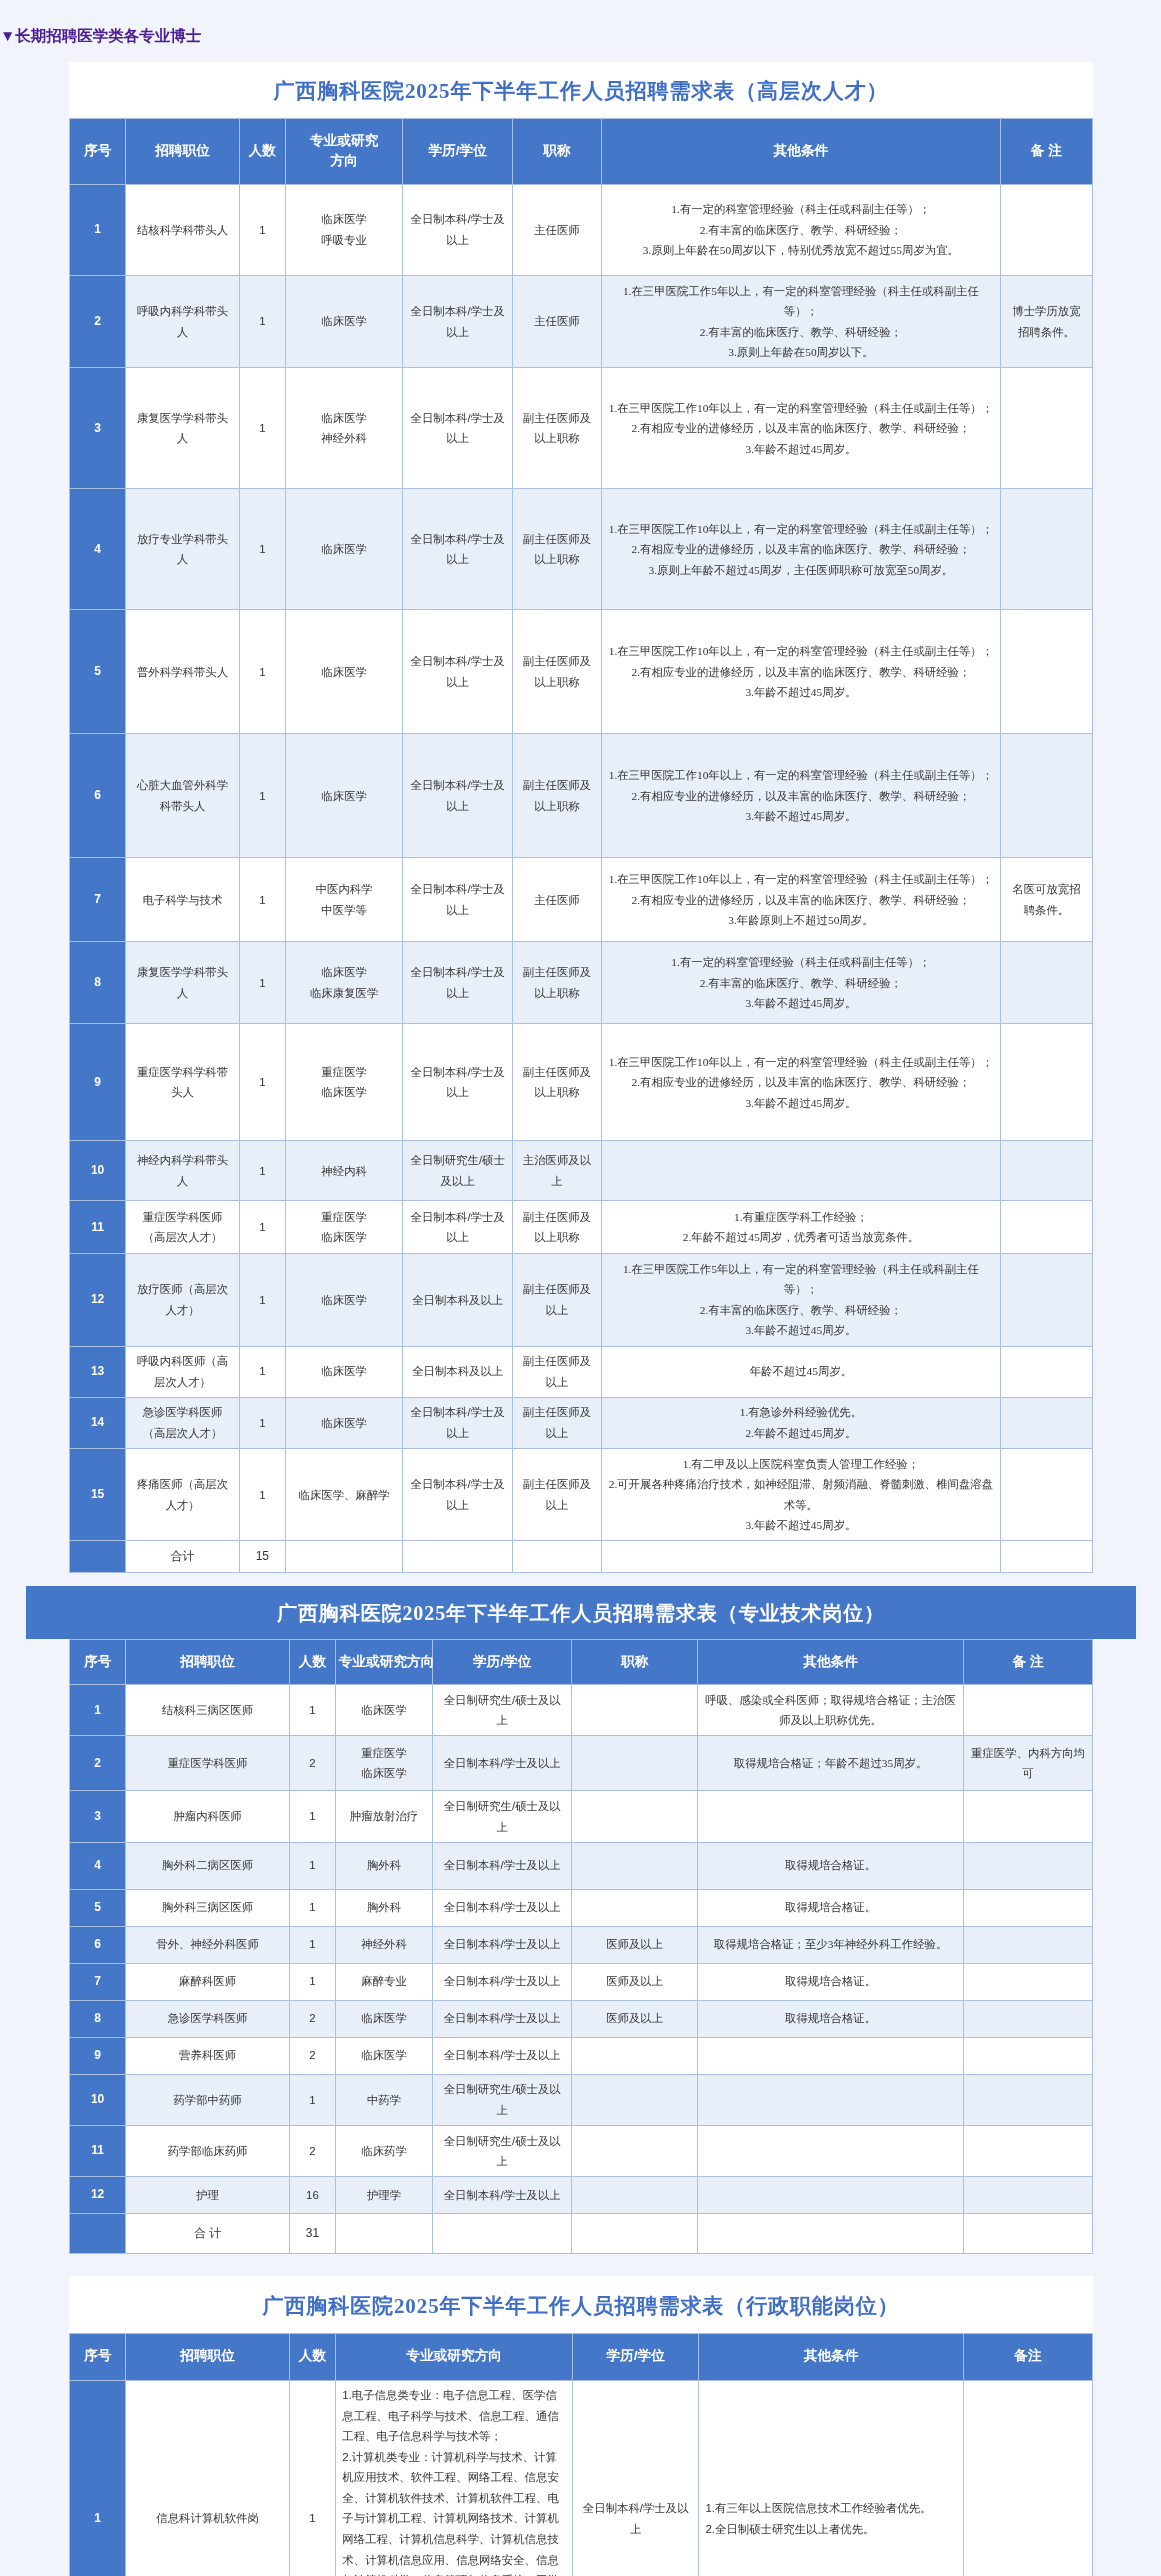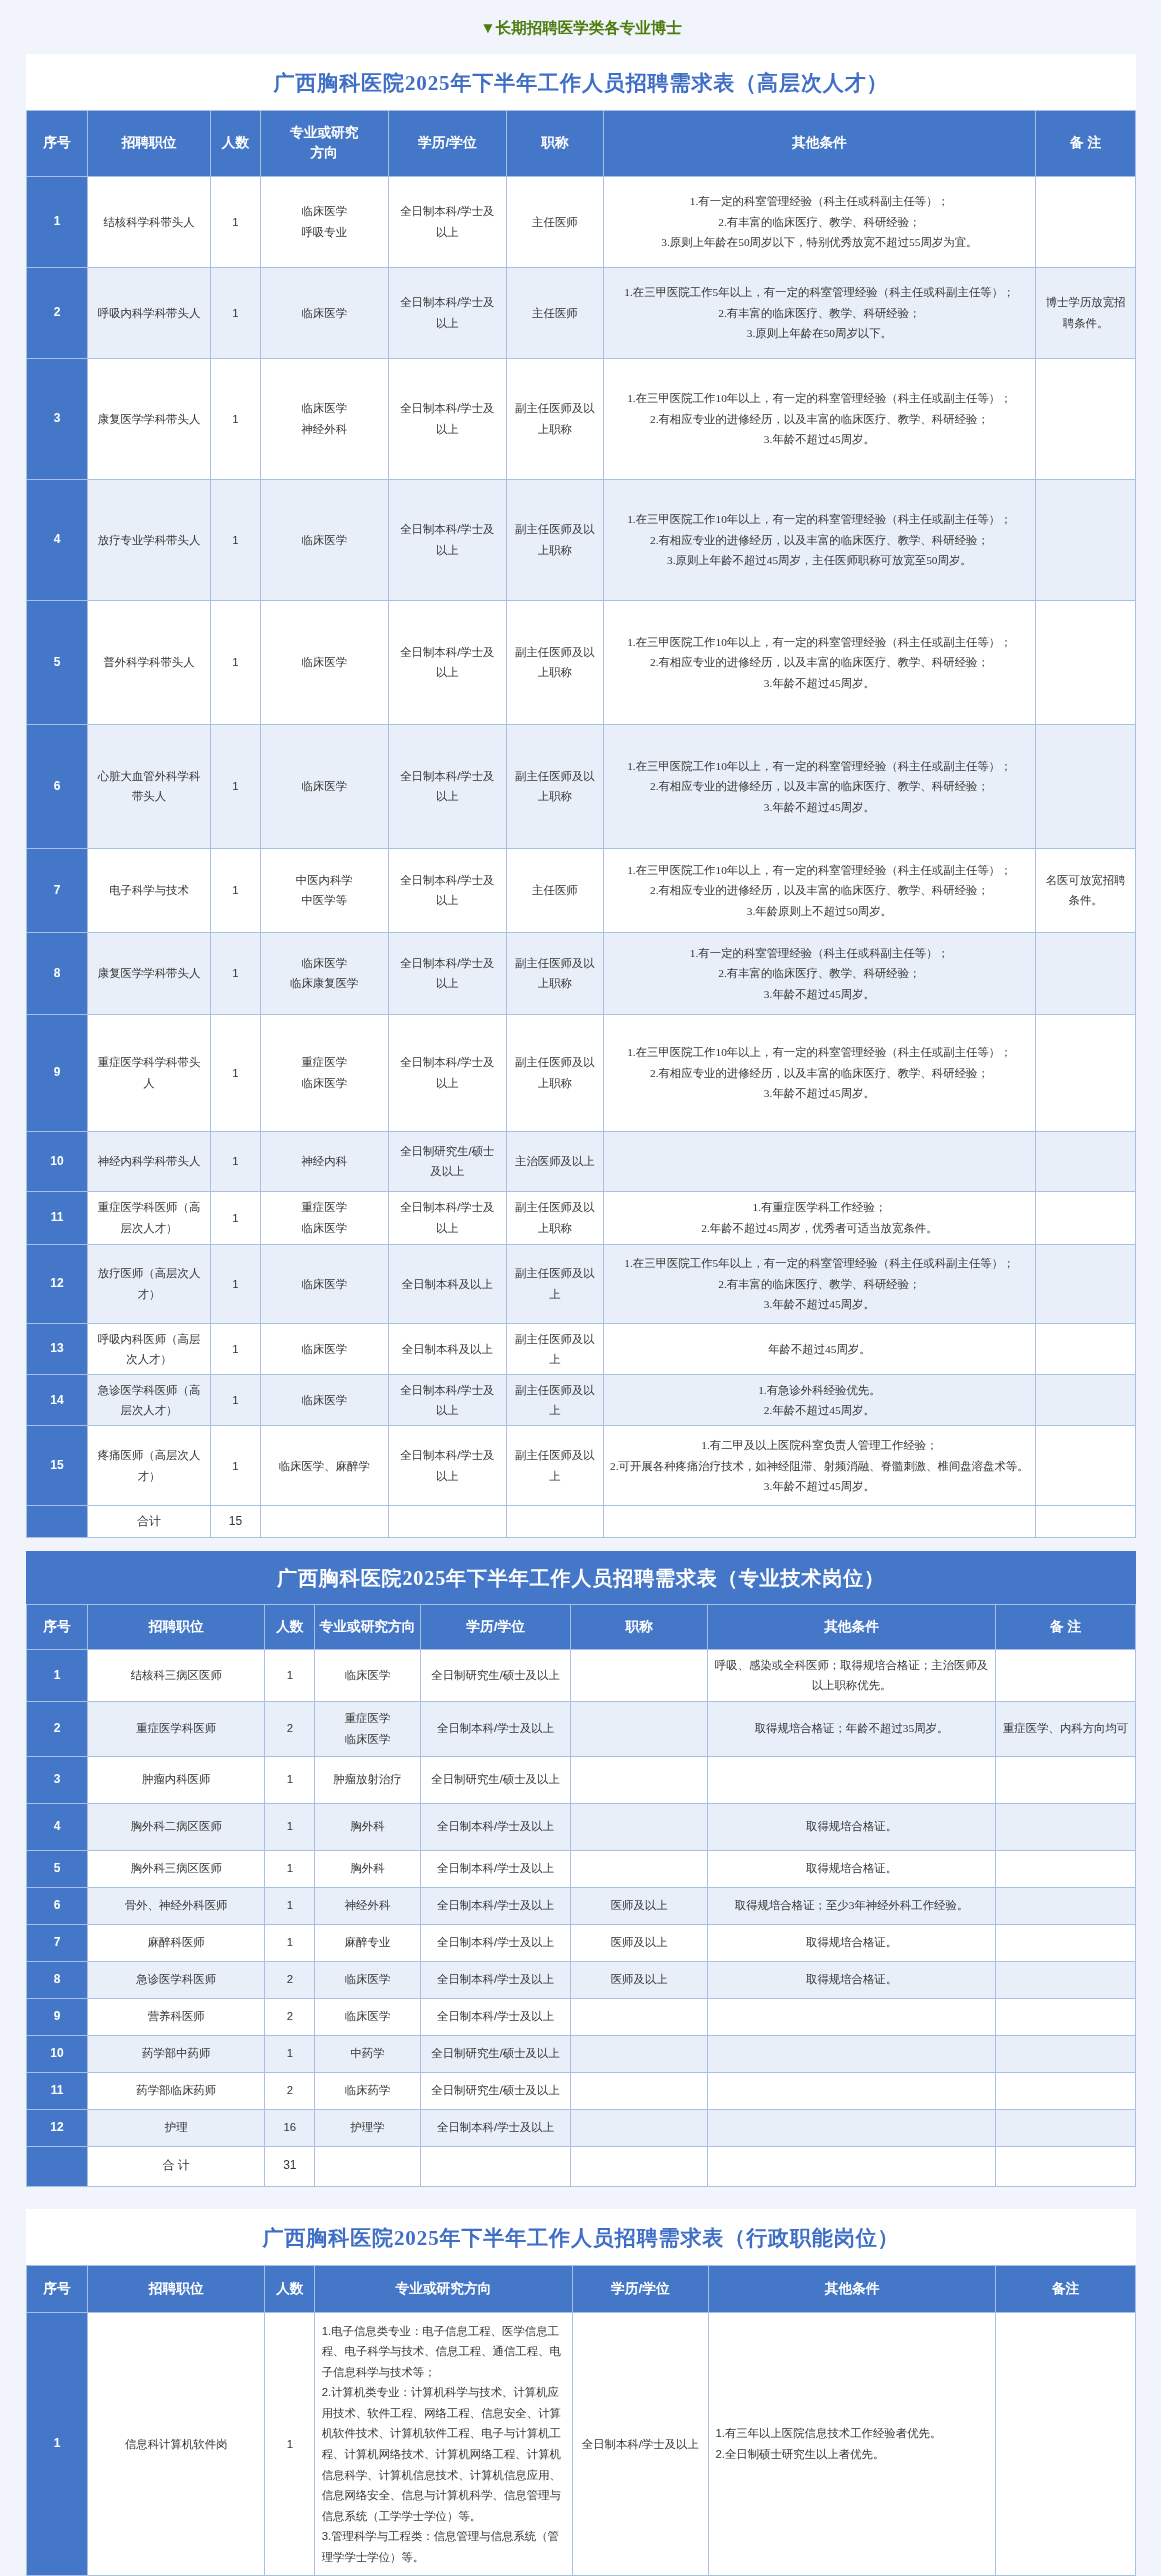--- a/index.html
+++ b/index.html
@@ -12,24 +12,25 @@
   }
   *{box-sizing:border-box;}
   html,body{margin:0;padding:0;}
   body{
     width:1162px;height:2576px;overflow:hidden;
     background:var(--page-bg);
     font-family:"Liberation Sans","DejaVu Sans",sans-serif;
     color:#333;
   }
   .top-note{
-    text-align:center;font-weight:bold;font-size:15.5px;color:#4d7c0f;
+    font-weight:bold;font-size:15.5px;color:#4c1d95;
     padding:18px 0 14.6px;
-  }
-  .panel{width:1110px;margin:0 auto;background:#ffffff;}
+    margin-top:8px;
+  }
+  .panel{width:1024px;margin:0 auto;background:#ffffff;}
   .panel-title{
     color:var(--title-blue);font-weight:bold;font-size:21px;text-align:center;
     padding:15.5px 9px 12.8px;letter-spacing:0.9px;
     font-family:"Liberation Serif","DejaVu Serif",serif;
   }
   .band{
     width:1110px;margin:12.8px auto 0;background:var(--blue);
     color:#fff;font-weight:bold;font-size:20px;text-align:center;
     padding:13.7px 9px 12px;letter-spacing:0.9px;
     font-family:"Liberation Serif","DejaVu Serif",serif;

